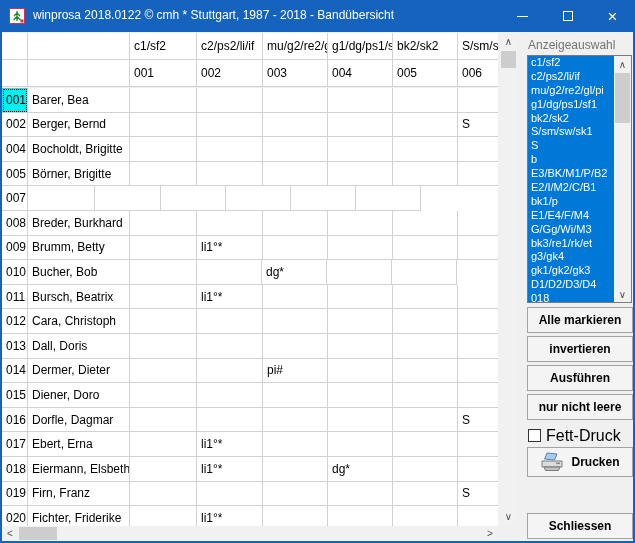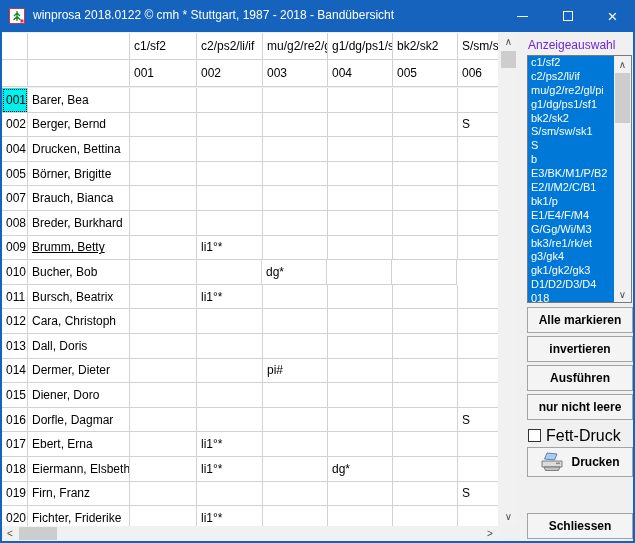--- a/index.html
+++ b/index.html
@@ -39,21 +39,21 @@
   .vscroll .up { left:0; top:0; width:17px; height:17px; }
   .vscroll .down { left:0; bottom:0; width:17px; height:17px; }
   .vscroll .sb-thumb { left:1px; top:18px; width:15px; height:17px; }
   .hscroll { left:0; top:494px; width:496px; height:15px; }
   .hscroll .left { left:0; top:0; width:16px; height:15px; }
   .hscroll .right { right:0; top:0; width:16px; height:15px; }
   .hscroll .sb-thumb { left:17px; top:1px; width:38px; height:13px; }
 
   
   .sidebar { position:absolute; left:518px; top:0; width:113px; height:509px; background:var(--panel-bg,#f0f0f0); }
-  .sidebar-label { position:absolute; left:8px; top:6px; font-size:12px; color:#6d28d9; }
+  .sidebar-label { position:absolute; left:8px; top:6px; font-size:12px; color:#737373; }
   .listbox { position:absolute; left:7px; top:23px; width:105px; height:248px; background:#fff; border:1px solid #7a7a7a; overflow:hidden; }
   .list-items { position:absolute; left:0; top:0; width:86px; }
   .list-item { height:13.9px; font-size:11px; line-height:13.9px; padding-left:3px; white-space:nowrap; overflow:hidden; }
   .list-item.selected { background:var(--list-selection,#0078d7); color:#fff; }
   .list-scroll { position:absolute; right:0; top:0; width:17px; height:246px; background:#f1f1f1; }
   .list-scroll .up { left:0; top:0; width:17px; height:16px; }
   .list-scroll .down { left:0; bottom:0; width:17px; height:16px; }
   .list-scroll .sb-thumb { left:1px; top:17px; width:15px; height:50px; }
 
   .sbtn { position:absolute; left:7px; width:106px; height:26px; background:#f4f4f4; border:1px solid #a3a3a3; font-family:"Liberation Sans", sans-serif; font-size:12px; color:#000; display:flex; align-items:center; justify-content:center;font-weight:bold; }
@@ -137,61 +137,60 @@
             <div class="g-cell" style="width: 102px;">Berger, Bernd</div>
             <div class="g-cell" style="width: 67px;"></div>
             <div class="g-cell" style="width: 66px;"></div>
             <div class="g-cell" style="width: 65px;"></div>
             <div class="g-cell" style="width: 65px;"></div>
             <div class="g-cell" style="width: 65px;"></div>
             <div class="g-cell" style="width: 65px;">S</div>
           </div>
           <div class="g-row data">
             <div class="g-cell" style="width: 26px;">004</div>
-            <div class="g-cell" style="width: 102px;">Drucken, Bettina</div>
+            <div class="g-cell" style="width: 102px;">Bocholdt, Brigitte</div>
             <div class="g-cell" style="width: 67px;"></div>
             <div class="g-cell" style="width: 66px;"></div>
             <div class="g-cell" style="width: 65px;"></div>
             <div class="g-cell" style="width: 65px;"></div>
             <div class="g-cell" style="width: 65px;"></div>
             <div class="g-cell" style="width: 65px;"></div>
           </div>
           <div class="g-row data">
             <div class="g-cell" style="width: 26px;">005</div>
             <div class="g-cell" style="width: 102px;">Börner, Brigitte</div>
             <div class="g-cell" style="width: 67px;"></div>
             <div class="g-cell" style="width: 66px;"></div>
             <div class="g-cell" style="width: 65px;"></div>
             <div class="g-cell" style="width: 65px;"></div>
             <div class="g-cell" style="width: 65px;"></div>
             <div class="g-cell" style="width: 65px;"></div>
           </div>
           <div class="g-row data">
             <div class="g-cell" style="width: 26px;">007</div>
-            <div class="g-cell" style="width: 102px;">Brauch, Bianca</div>
             <div class="g-cell" style="width: 67px;"></div>
             <div class="g-cell" style="width: 66px;"></div>
             <div class="g-cell" style="width: 65px;"></div>
             <div class="g-cell" style="width: 65px;"></div>
             <div class="g-cell" style="width: 65px;"></div>
             <div class="g-cell" style="width: 65px;"></div>
           </div>
           <div class="g-row data">
             <div class="g-cell" style="width: 26px;">008</div>
             <div class="g-cell" style="width: 102px;">Breder, Burkhard</div>
             <div class="g-cell" style="width: 67px;"></div>
             <div class="g-cell" style="width: 66px;"></div>
             <div class="g-cell" style="width: 65px;"></div>
             <div class="g-cell" style="width: 65px;"></div>
             <div class="g-cell" style="width: 65px;"></div>
             <div class="g-cell" style="width: 65px;"></div>
           </div>
           <div class="g-row data">
             <div class="g-cell" style="width: 26px;">009</div>
-            <div class="g-cell" style="width: 102px; text-decoration: underline;">Brumm, Betty</div>
+            <div class="g-cell" style="width: 102px;">Brumm, Betty</div>
             <div class="g-cell" style="width: 67px;"></div>
             <div class="g-cell" style="width: 66px;">li1°*</div>
             <div class="g-cell" style="width: 65px;"></div>
             <div class="g-cell" style="width: 65px;"></div>
             <div class="g-cell" style="width: 65px;"></div>
             <div class="g-cell" style="width: 65px;"></div>
           </div>
           <div class="g-row data">
             <div class="g-cell" style="width: 26px;">010</div>
             <div class="g-cell" style="width: 102px;">Bucher, Bob</div>

